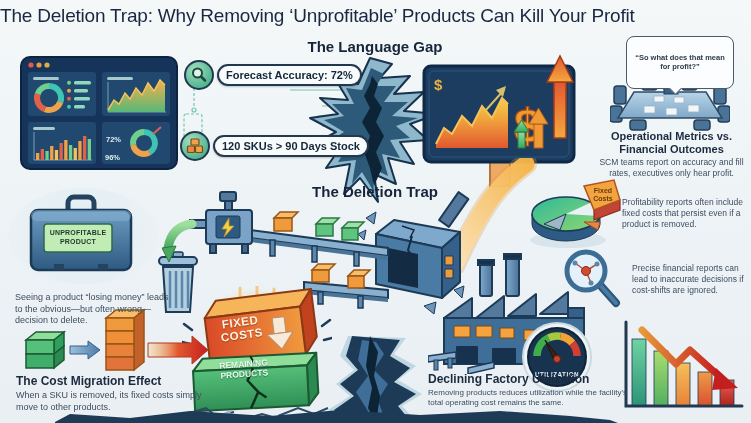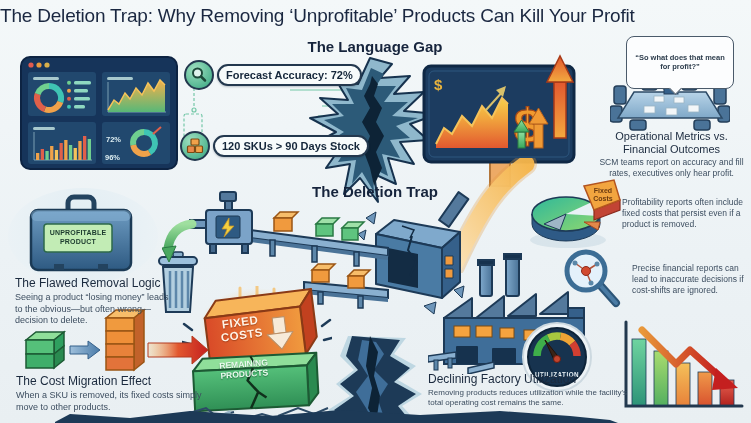--- a/index.html
+++ b/index.html
@@ -7,21 +7,21 @@
     position:relative;width:751px;height:423px;overflow:hidden;
     background:linear-gradient(180deg,#f4f8f9 0%,#ecf2f5 60%,#e9eff2 100%);
     font-family:"Liberation Sans",sans-serif;color:#16243c;
   }
   .art{position:absolute;z-index:1;}
   .txt{position:absolute;z-index:5;}
   svg{display:block;font-family:inherit;}
   .main-title{top:5px;left:0;width:613px;text-align:center;font-size:19px;font-weight:400;
     letter-spacing:-0.2px;color:#1a2740;white-space:nowrap;}
   .section-title{font-size:15px;font-weight:800;color:#16243c;text-align:center;}
-  .h{font-weight:400;color:#1b2a3e;}
+  .h{font-weight:700;color:#1b2a3e;}
   .b{color:#3d4e60;line-height:1.28;}
   .badge{position:absolute;z-index:4;display:flex;align-items:center;}
   .badge-icon{width:30px;height:30px;border-radius:50%;flex:0 0 auto;
     background:radial-gradient(circle at 35% 30%,#9fe0c0,#35a57f);
     border:2px solid #23384e;box-sizing:border-box;display:flex;align-items:center;justify-content:center;}
   .badge-pill{margin-left:3px;background:#f7fbfb;border:2px solid #23384e;border-radius:13px;
     padding:3px 7px;font-size:11px;font-weight:bold;color:#14263a;white-space:nowrap;
     box-shadow:0 1px 2px rgba(20,40,60,.25);}
   .speech{left:626px;top:36px;width:96px;background:#fcfdfe;border:1.5px solid #4a5a6a;
     border-radius:8px;padding:16px 5px;font-size:7.5px;font-weight:bold;color:#2c3c4c;
@@ -566,21 +566,20 @@
 
   <div class="txt b" style="left:622px;top:197px;width:126px;font-size:8.5px">Profitability reports often include fixed costs that persist even if a product is removed.</div>
 
   <div class="txt b" style="left:632px;top:263px;width:120px;font-size:8.5px">Precise financial reports can lead to inaccurate decisions if cost-shifts are ignored.</div>
 
   <div class="boxlabel brieflabel">
     <div>UNPROFITABLE</div>
     <div>PRODUCT</div>
   </div>
 
-  <div class="txt h" style="left:15px;top:276px;width:165px;font-size:12px">The Flawed Removal Logic</div>
   <div class="txt b" style="left:15px;top:292px;width:158px;font-size:9px">Seeing a product “losing money” leads to the obvious—but often wrong—decision to delete.</div>
 
   <div class="boxlabel fixedlabel">
     <div>FIXED</div>
     <div>COSTS</div>
   </div>
   <div class="boxlabel remaininglabel">
     <div>REMAINING</div>
     <div>PRODUCTS</div>
   </div>

